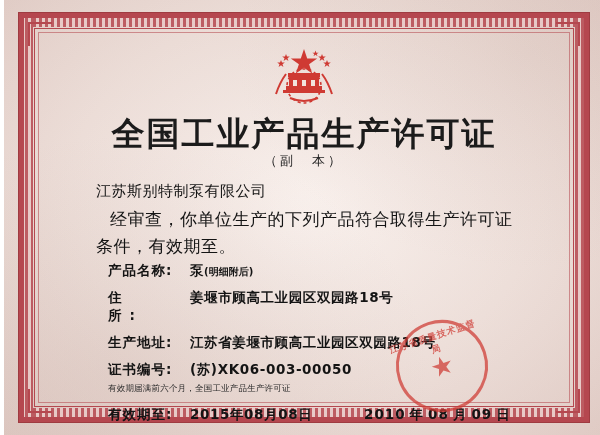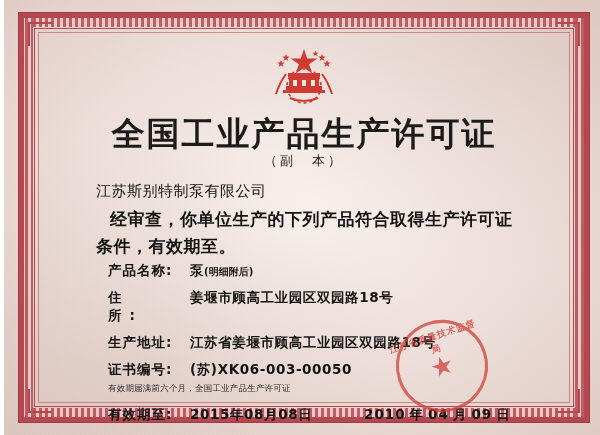--- a/index.html
+++ b/index.html
@@ -141,21 +141,21 @@
     font-weight: normal;
     color: #141414;
     letter-spacing: 0.5px;
   }
   .statement {
     position: absolute;
     left: 92px;
     top: 206px;
     width: 430px;
     font-size: 17px;
-    font-weight: bold;
+    font-weight: normal;
     line-height: 27px;
     color: #141414;
     letter-spacing: 0.5px;
   }
   .statement .indent { padding-left: 14px; }
 
   
   .fields {
     position: absolute;
     left: 104px;
@@ -330,21 +330,21 @@
       <span class="field-label">证书编号:</span>
       <span class="field-value">(苏)XK06-003-00050</span>
     </div>
 
   </div>
 
   <div class="date-line">
     <span class="valid-label">有效期至:</span>
     <span class="valid-value">2015年08月08日</span>
     <span class="issue-date">
-      <span class="num">2010</span><span>年</span><span class="num">04</span><span>月</span><span class="num">09</span><span>日</span>
+      <span class="num">2010</span><span>年</span><span class="num">08</span><span>月</span><span class="num">09</span><span>日</span>
     </span>
   </div>
 
   <div class="footnote">有效期届满前六个月，全国工业产品生产许可证</div>
 
   <div class="seal">
     <div class="seal-ring"></div>
     <div class="seal-text-top">江苏省质量技术监督局</div>
     <div class="seal-star">★</div>
     <div class="seal-text-bottom"></div>

